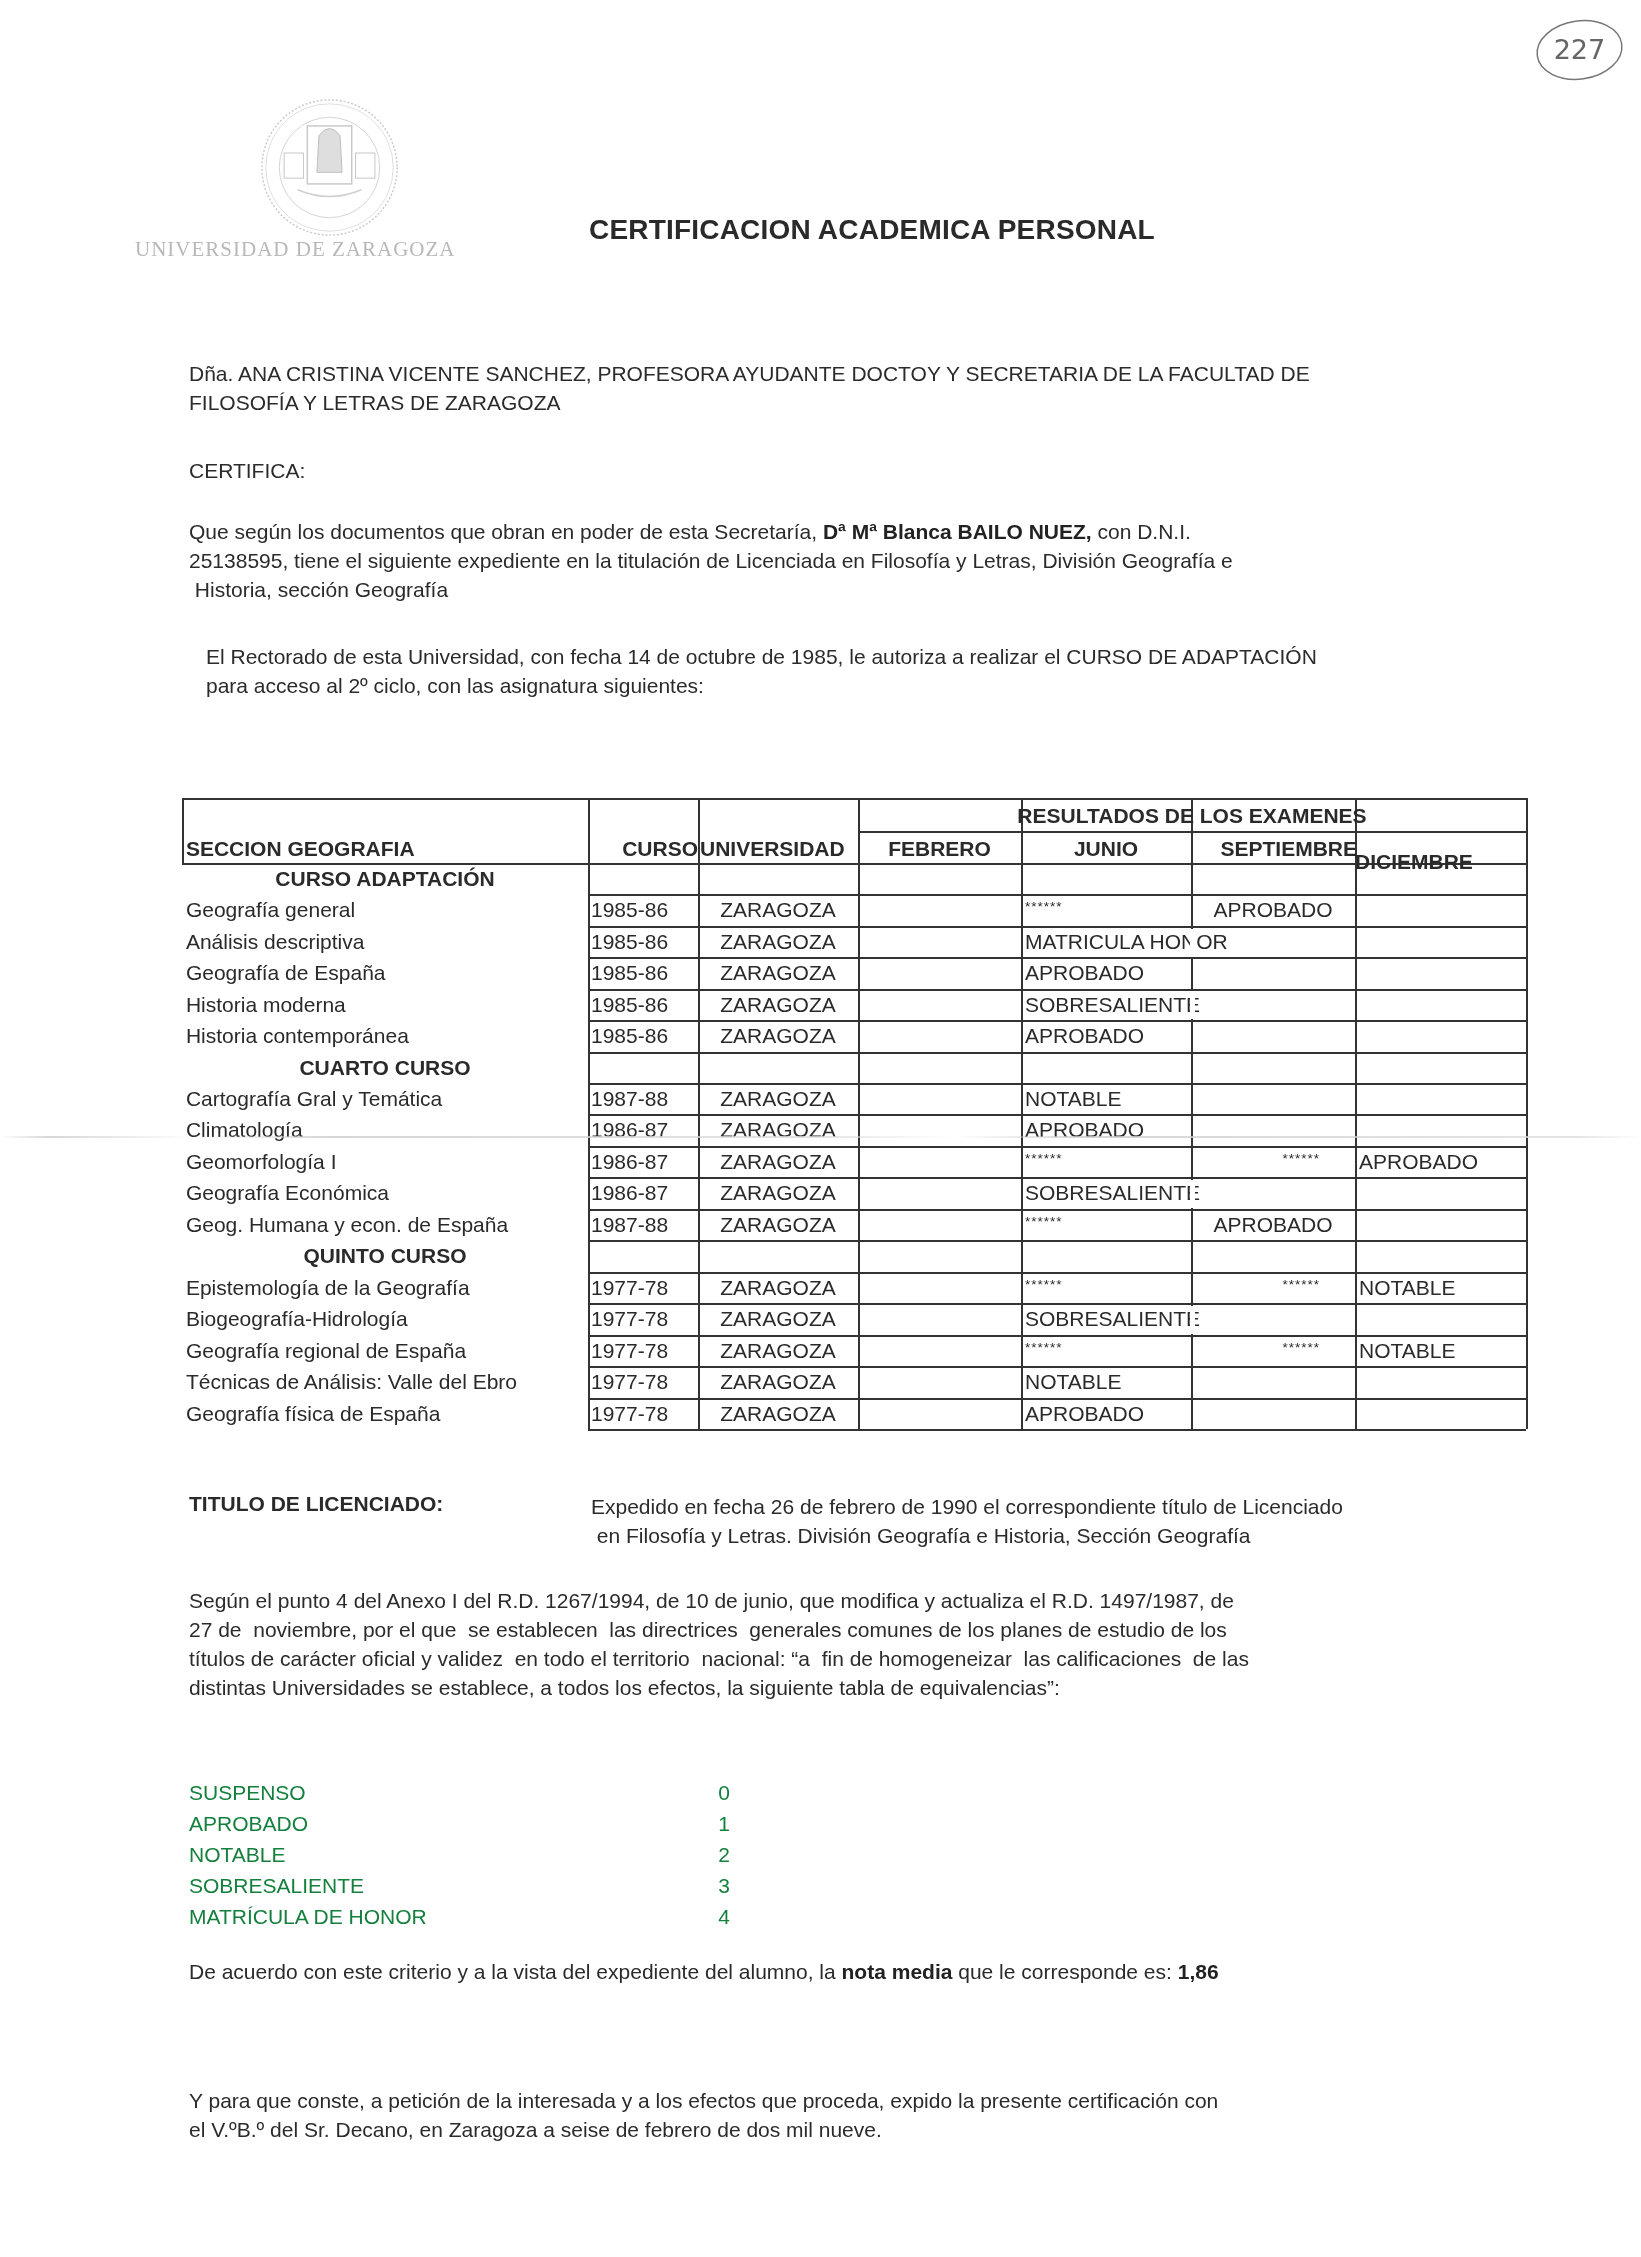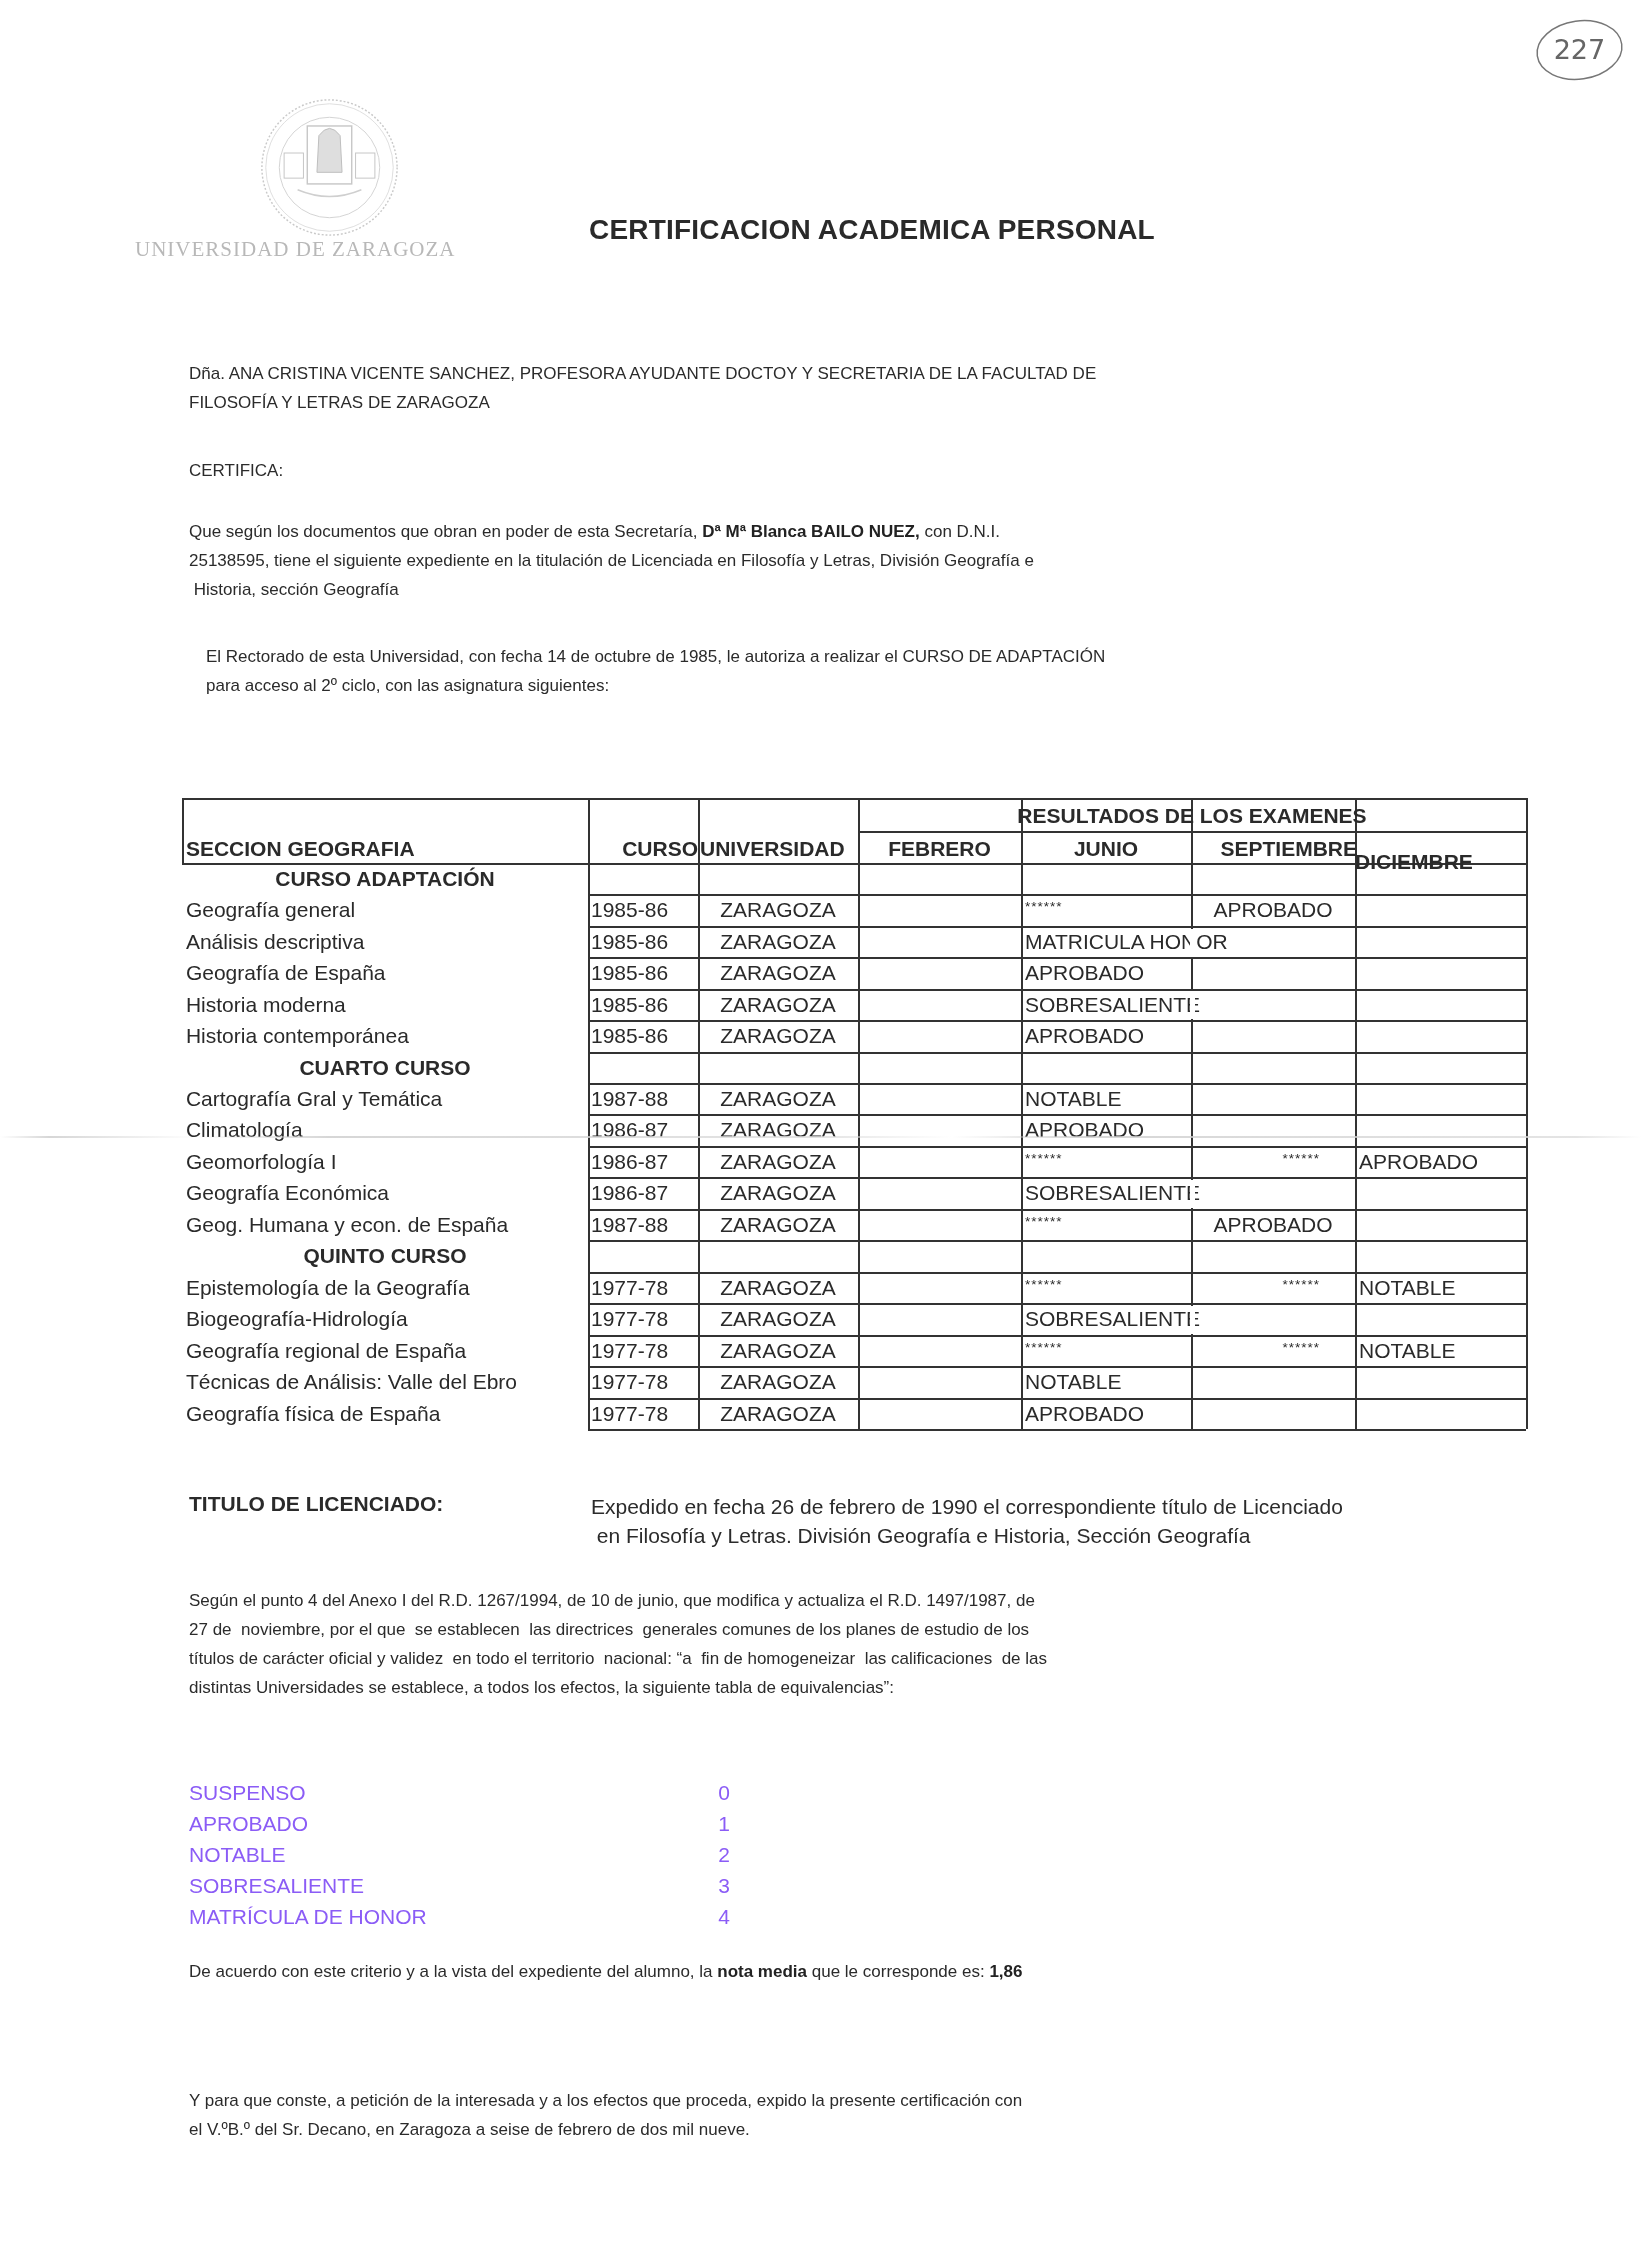--- a/index.html
+++ b/index.html
@@ -6,39 +6,39 @@
   body { width: 1641px; height: 2257px; position: relative; overflow: hidden;
          font-family: "Liberation Sans", sans-serif; color: #222; }
   .abs { position: absolute; }
   .logo-wrap { left: 135px; top: 97px; width: 367px; height: 174px; }
   .seal { position: absolute; left: 124px; top: 0; width: 141px; height: 141px; }
   .uni-name { position: absolute; left: 0; top: 140px; width: 367px; font-family: "Liberation Serif", serif;
               font-size: 21px; letter-spacing: 1px; color: #b8b8b8; white-space: nowrap; }
   .doc-title { left: 589px; top: 214px; font-size: 28px; font-weight: bold; color: #2a2a2a; letter-spacing: 0.2px; }
   .folio { left: 1533px; top: 14.5px; width: 93px; height: 70px; }
   .folio svg { width: 100%; height: 100%; }
-  .para { font-size: 17px; line-height: 29px; color: #2b2b2b; left: 189px; width: 1352px; }
+  .para { font-size: 21px; line-height: 29px; color: #2b2b2b; left: 189px; width: 1352px; }
   .para b { color: #222; }
   #p-intro { top: 359px; }
   #p-certifica { top: 456px; }
   #p-que { top: 517px; }
   #p-rector { top: 642px; margin-left: 17px; }
 
   
   .tbl { left: 182px; top: 798px; width: 1344px; }
   .hline, .vline { position: absolute; background: #333; }
   .cell { position: absolute; font-size: 21px; line-height: 31px; height: 31px; white-space: nowrap; color: #2a2a2a; }
   .hdr { font-weight: bold; font-size: 21px; color: #2a2a2a; }
   .stars { font-size: 13.5px; letter-spacing: 1px; line-height: 25px; }
 
   #titulo-label { left: 189px; top: 1492px; font-size: 21px; font-weight: bold; color: #2a2a2a; }
   #titulo-text { left: 591px; top: 1492px; font-size: 21px; line-height: 29px; width: 917px; color: #2b2b2b; }
   #p-segun { top: 1586px; }
   .equiv { left: 189px; top: 1777px; width: 541px; }
-  .equiv-row { display: flex; justify-content: space-between; font-size: 21px; line-height: 31px; color: #8b5cf6; }
+  .equiv-row { display: flex; justify-content: space-between; font-size: 21px; line-height: 31px; color: #15803d; }
   .equiv-row span:last-child { width: 68px; text-align: right; }
   #p-nota { top: 1957px; }
   #p-final { top: 2086px; }
   .fold { left: 0; top: 1136px; width: 1641px; height: 1.9px; background: linear-gradient(90deg, transparent 0, #ccc 3%, transparent 12%, #ccc 20%, #ddd 50%, transparent 58%, #ccc 66%, #ddd 96%, transparent 100%); opacity: 0.8; }
 </style>
 </head>
 <body>
 
 <div class="abs logo-wrap">
   <svg class="seal" viewBox="0 0 146 146">

